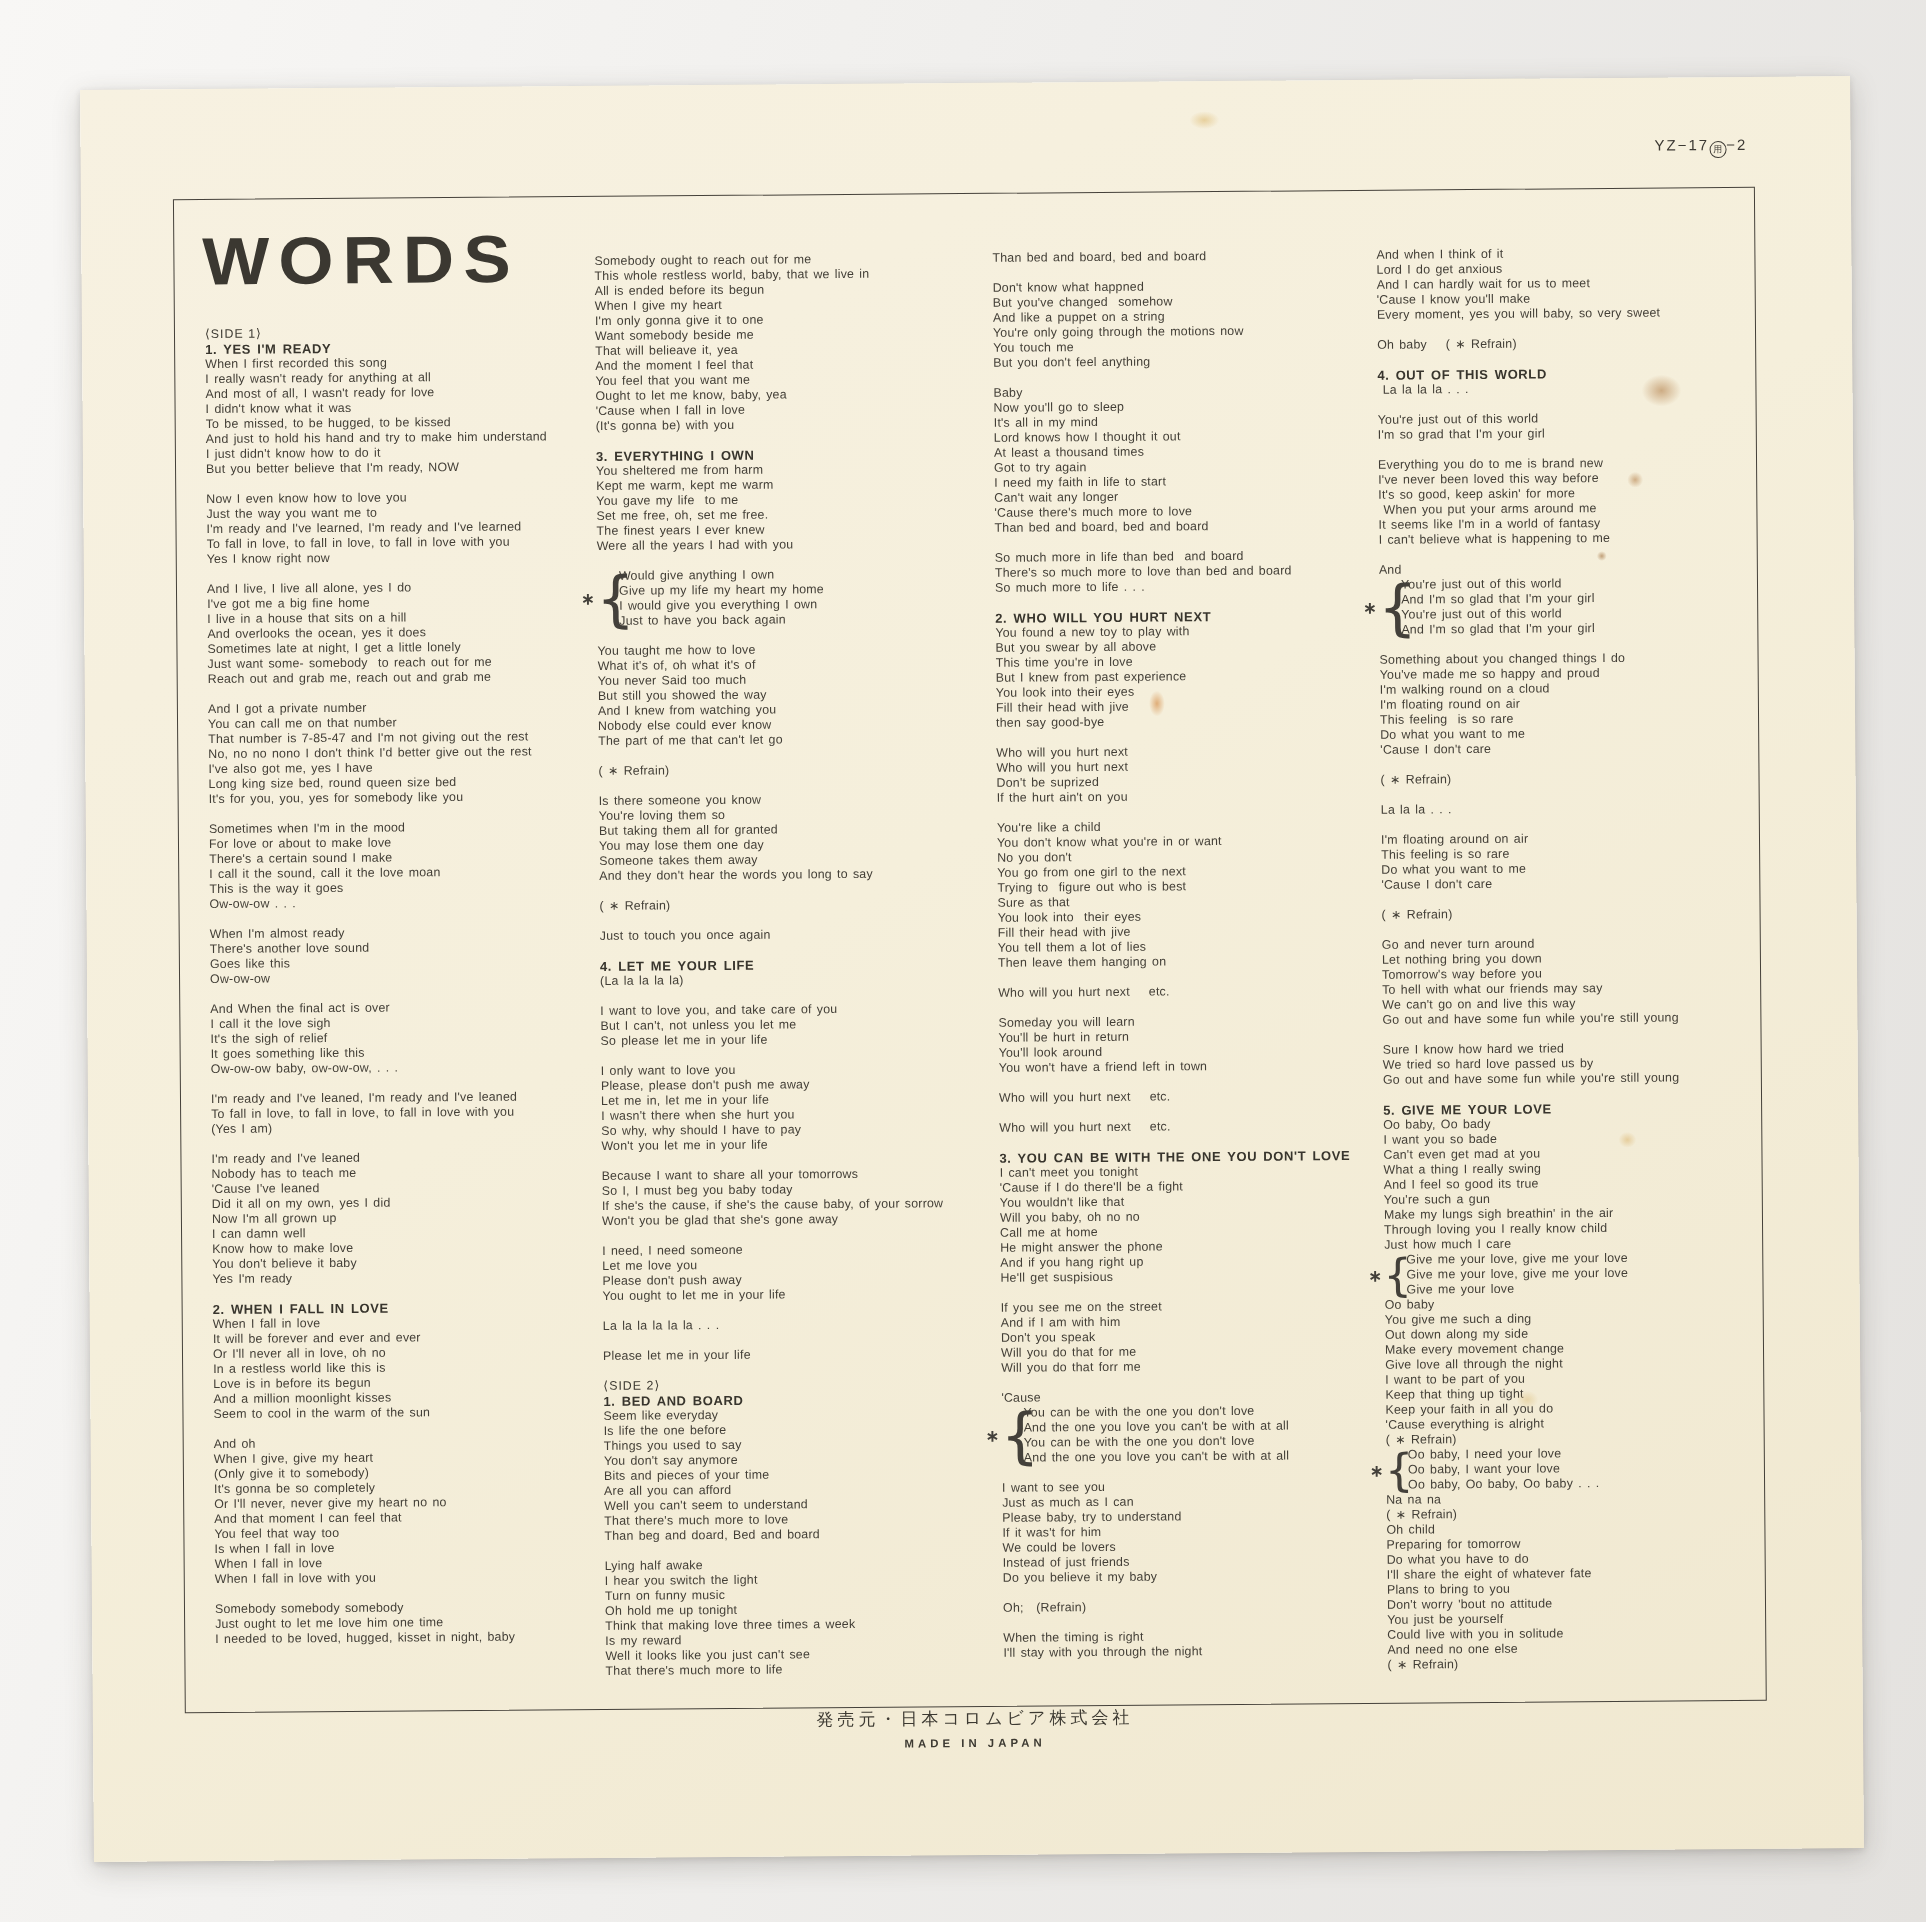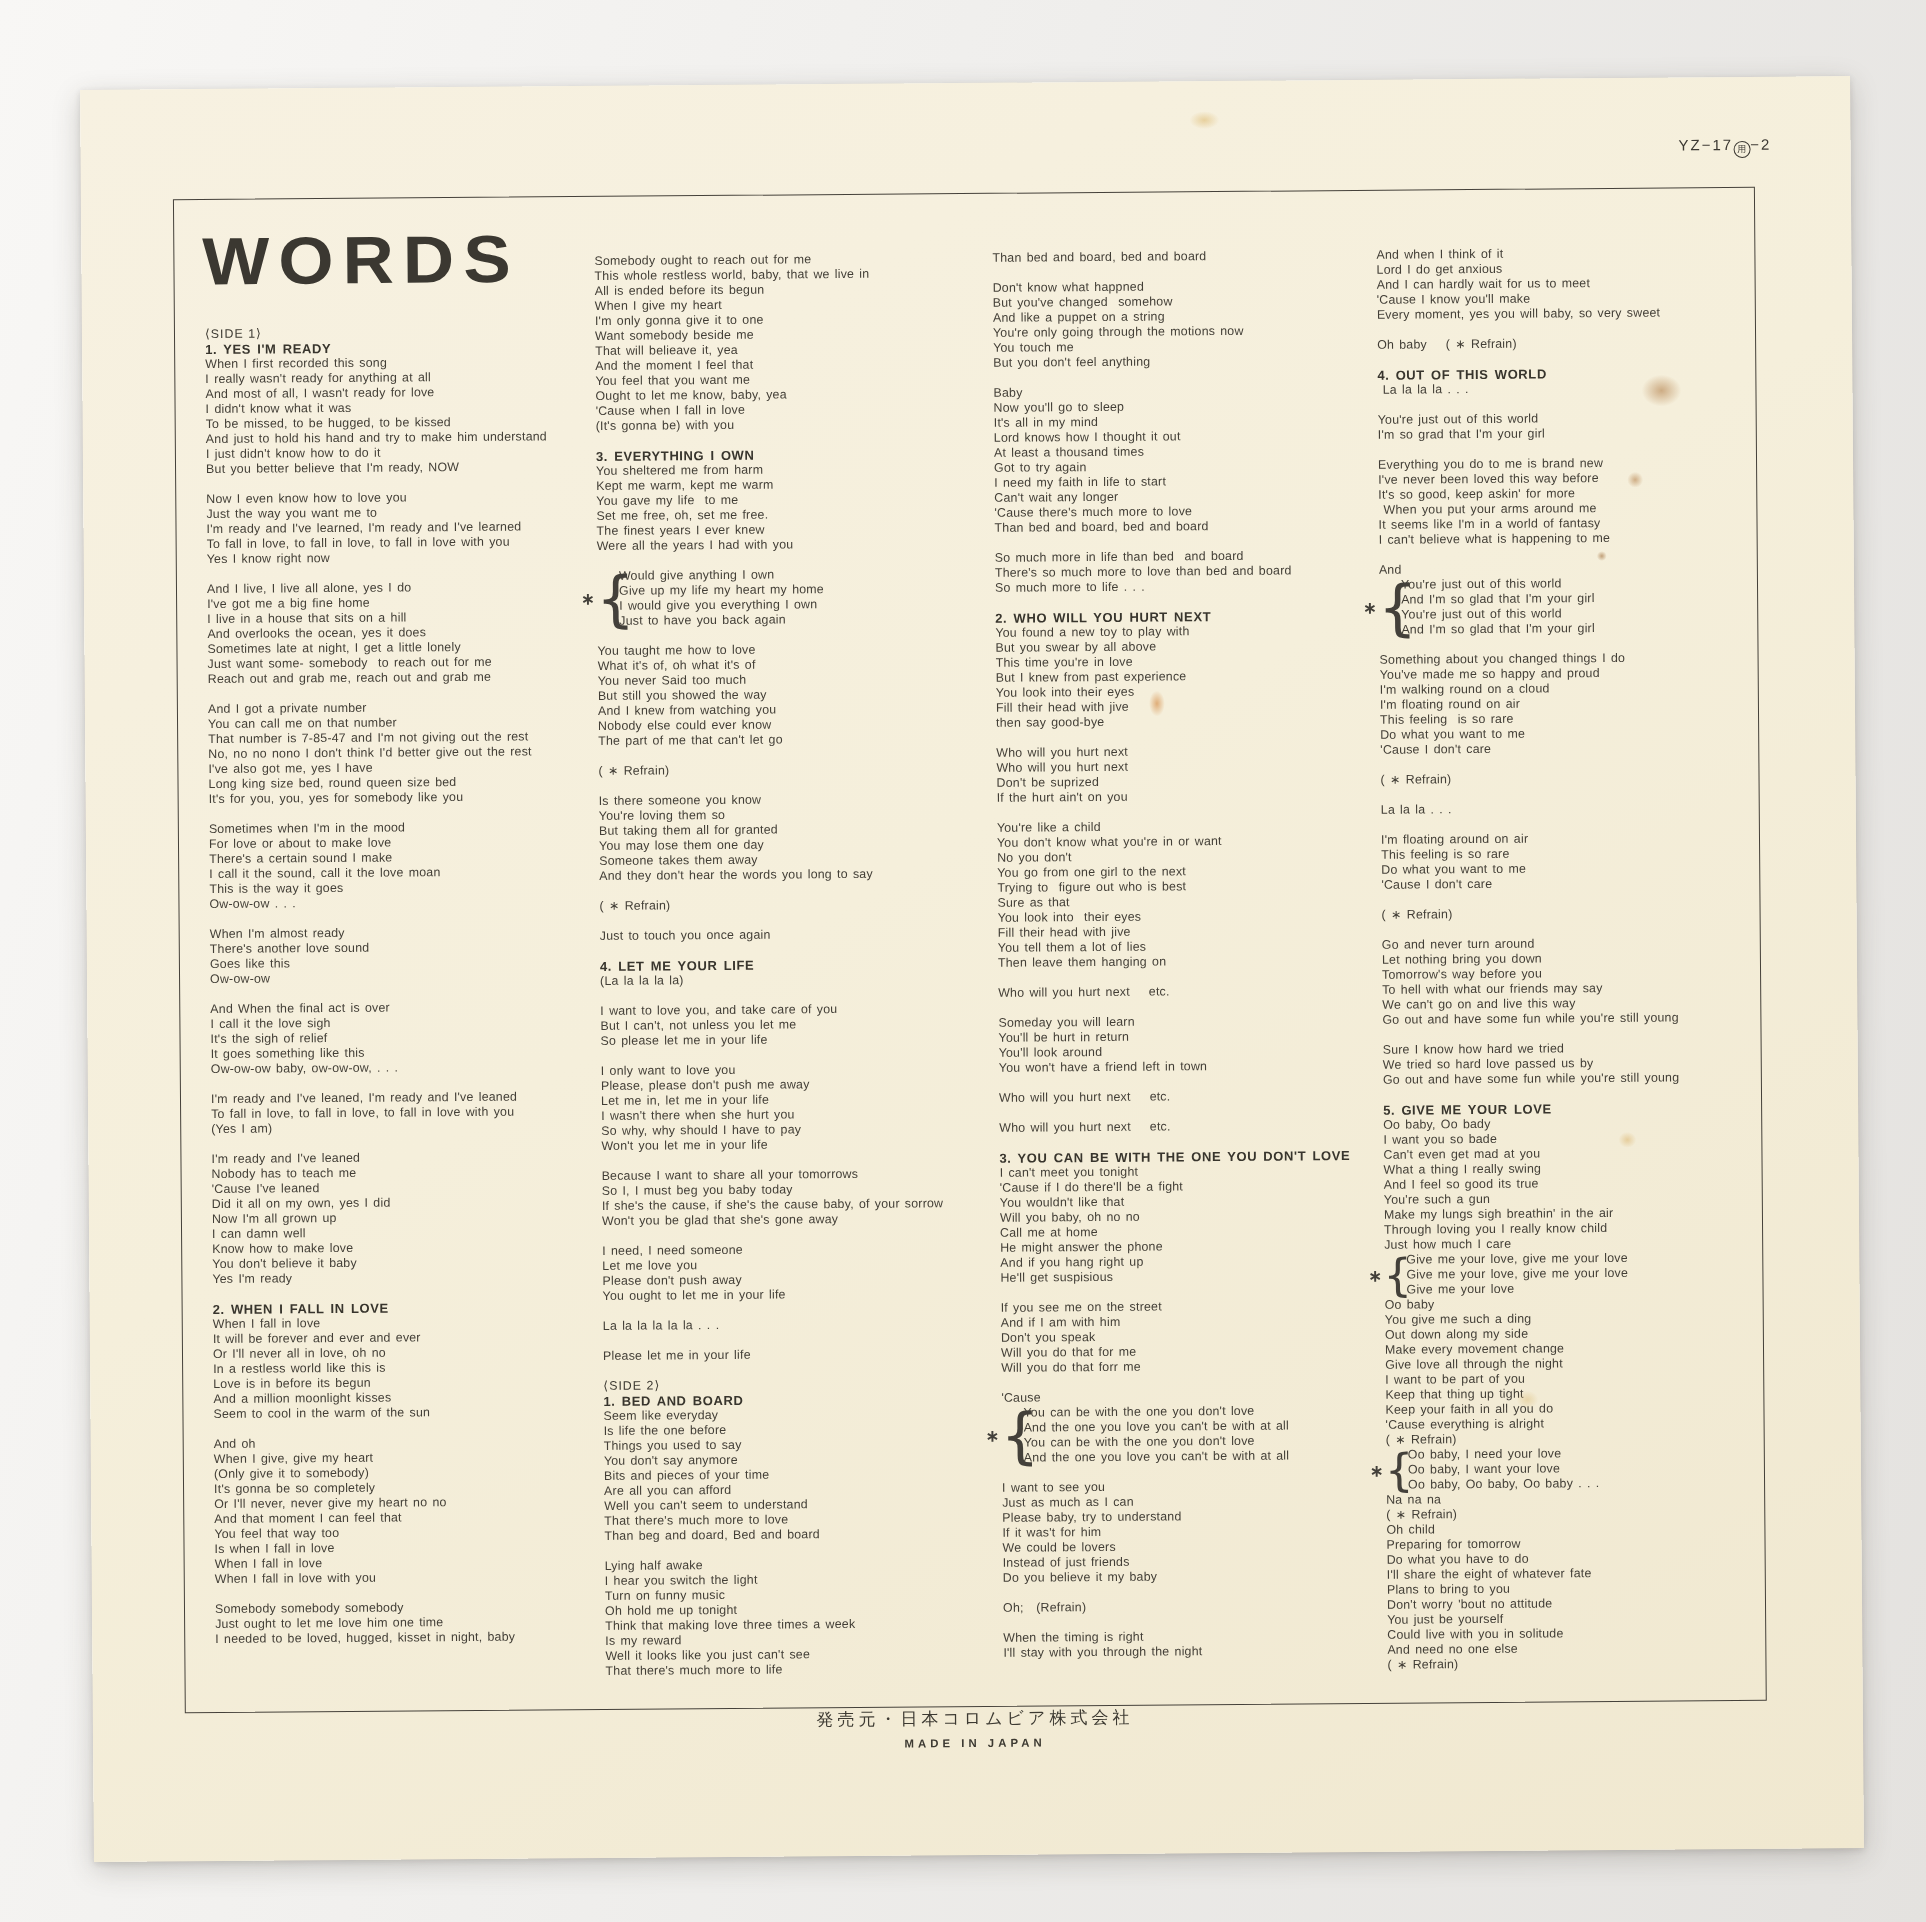--- a/index.html
+++ b/index.html
@@ -13,21 +13,21 @@
     background:linear-gradient(150deg,#f7f1e1 0%,#f5efdb 45%,#f0e8d0 100%);
     box-shadow:0 8px 28px rgba(60,55,45,.22), 0 2px 6px rgba(60,55,45,.15);
     transform:rotate(-0.45deg);
   }
   .frame{
     position:absolute;left:92px;top:110px;width:1580px;height:1512px;
     border:1px solid #45413a;
   }
   .code{
     position:absolute;top:59px;left:1574px;
-    font-size:15px;letter-spacing:2px;color:#3c3933;white-space:nowrap;margin-left:24px;
+    font-size:15px;letter-spacing:2px;color:#3c3933;white-space:nowrap;
   }
   .circ{
     display:inline-block;width:15px;height:15px;border:1px solid #3c3933;border-radius:50%;
     font-size:9px;line-height:15px;text-align:center;letter-spacing:0;vertical-align:-2px;
   }
   .words-title{
     position:absolute;left:28px;top:28px;line-height:1;
     font-size:71px;font-weight:bold;letter-spacing:9px;color:#3b3831;
     transform:scaleY(.94);transform-origin:left top;
   }

